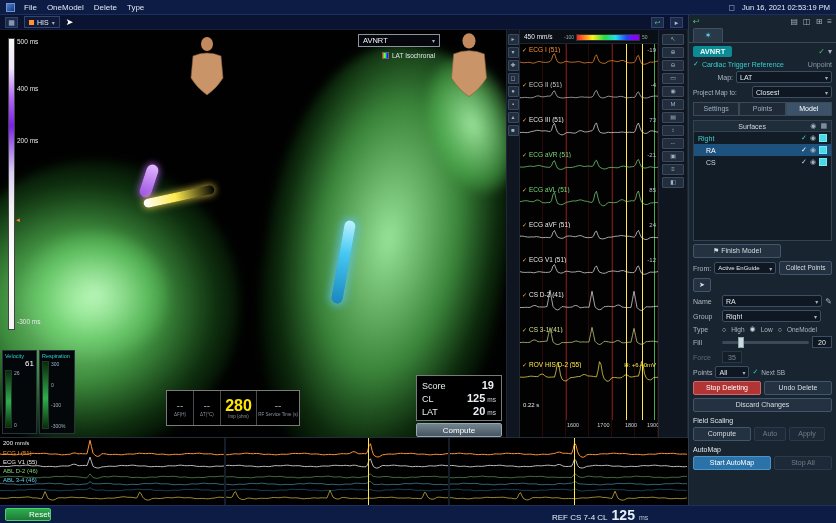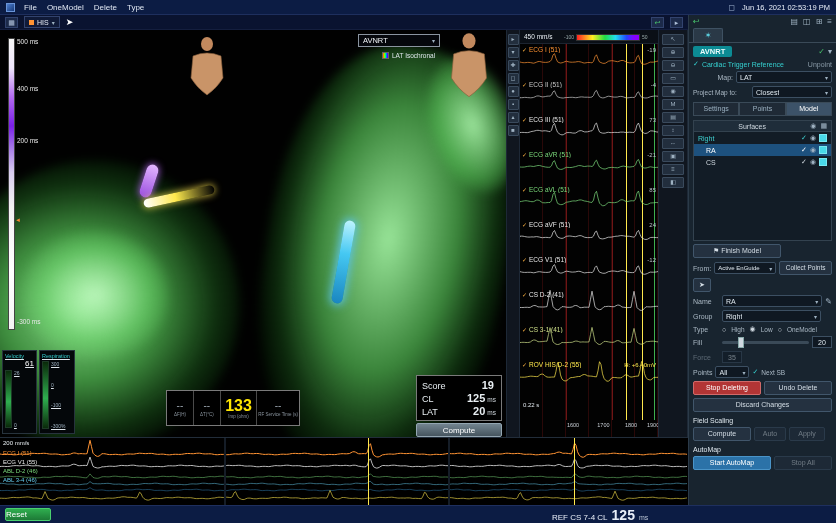--- a/index.html
+++ b/index.html
@@ -57,21 +57,21 @@
   .abl-val.hot { font-size:16px; font-weight:bold; color:#ffe600; line-height:17px; }
   .abl-lab { font-size:4.5px; color:#8a949e; white-space:nowrap; }
 
   .score-box { position:absolute; left:416px; top:345px; width:86px; height:46px; background:#000; border:1px solid #7a7a7a; padding:2px 5px; display:flex; flex-direction:column; justify-content:space-around; }
   .score-row { display:flex; align-items:baseline; font-size:9px; color:#e8eef2; }
   .score-row .sl { flex:1; }
   .score-row .sv { font-weight:bold; font-size:11px; }
   .score-row .su { font-size:6.5px; margin-left:2px; color:#cfd6dc; }
   .freeze-btn { position:absolute; left:416px; top:393px; width:86px; height:14px; background:linear-gradient(180deg,#72848f,#46555f); border:1px solid #93a6b2; color:#fff; font-size:8px; text-align:center; line-height:13px; border-radius:2px; }
 
-  .gauge { position:absolute; top:320px; width:35px; height:84px; background:#04070a; border:1px solid #27333d; padding:2px;text-decoration:underline; }
+  .gauge { position:absolute; top:320px; width:35px; height:84px; background:#04070a; border:1px solid #27333d; padding:2px; }
   .gauge.vel { left:2px; } .gauge.resp { left:39px; width:36px; }
   .gauge-title { font-size:5.5px; color:#35cfcf; }
   .gauge-val { font-size:8px; color:#fff; text-align:right; }
   .gauge-body { display:flex; gap:2px; margin-top:2px; height:58px; }
   .gauge-bar { width:7px; height:100%; background:linear-gradient(180deg,#0a2a0a,#2fae4f 55%,#0a2a0a); border:1px solid #1d3a26; }
   .gauge-ticks { display:flex; flex-direction:column; justify-content:space-between; font-size:5px; color:#9fb2c2; }
 
   
   .ecg { position:absolute; left:520px; top:30px; width:138px; height:407px; background:#020202; overflow:hidden;
     background-image:repeating-linear-gradient(90deg, transparent 0 22px, #2a0808 22px 23px); }
@@ -131,21 +131,21 @@
 
   
   .bottom { position:absolute; left:0; top:437px; width:688px; height:68px; background:#000; border-top:1px solid #222d3a; overflow:hidden; }
   .bot-speed { position:absolute; left:3px; top:2px; font-size:6px; color:#e8eef2; z-index:3; }
   .bot-label { position:absolute; left:3px; font-size:6px; z-index:3; white-space:nowrap; }
   .bot-sep { position:absolute; top:0; width:2px; height:68px; background:#151d27; z-index:2; }
   .bot-cursor { position:absolute; top:0; width:1px; height:68px; background:#ffe84d; z-index:2; }
 
   
   .statusbar { position:absolute; left:0; top:505px; width:836px; height:18px; background:#0c1c44; border-top:1px solid #1e2f5e; }
-  .reset-btn { position:absolute; left:5px; top:2px; width:46px; height:13px; background:linear-gradient(180deg,#2fae4f,#1d7a36); border:1px solid #4ad06f; color:#fff; font-size:8px; text-align:left; line-height:12px; border-radius:2px; }
+  .reset-btn { position:absolute; left:5px; top:2px; width:46px; height:13px; background:linear-gradient(180deg,#2fae4f,#1d7a36); border:1px solid #4ad06f; color:#fff; font-size:8px; text-align:right; line-height:12px; border-radius:2px; }
   .ref-group { position:absolute; left:552px; top:1px; display:flex; align-items:baseline; gap:4px; color:#e8eef8; }
   .ref-lab { font-size:8px; }
   .ref-val { font-size:14px; font-weight:bold; }
   .ref-unit { font-size:7px; color:#b9c4d4; }
 
   svg.waves { position:absolute; left:0; top:0; z-index:1; }
 </style>
 </head>
 <body>
 
@@ -223,21 +223,21 @@
     <div class="abl-box">
       <div class="abl-col">
         <span class="abl-val">--</span>
         <span class="abl-lab">ΔF(H)</span>
       </div>
       <div class="abl-col">
         <span class="abl-val">--</span>
         <span class="abl-lab">ΔT(°C)</span>
       </div>
       <div class="abl-col" style="flex:1.4">
-        <span class="abl-val hot">133</span>
+        <span class="abl-val hot">280</span>
         <span class="abl-lab">Imp (ohm)</span>
       </div>
       <div class="abl-col" style="flex:1.2">
         <span class="abl-val">--</span>
         <span class="abl-lab">RF Service Time (s)</span>
       </div>
     </div>
 
     <div class="score-box">
       <div class="score-row">

